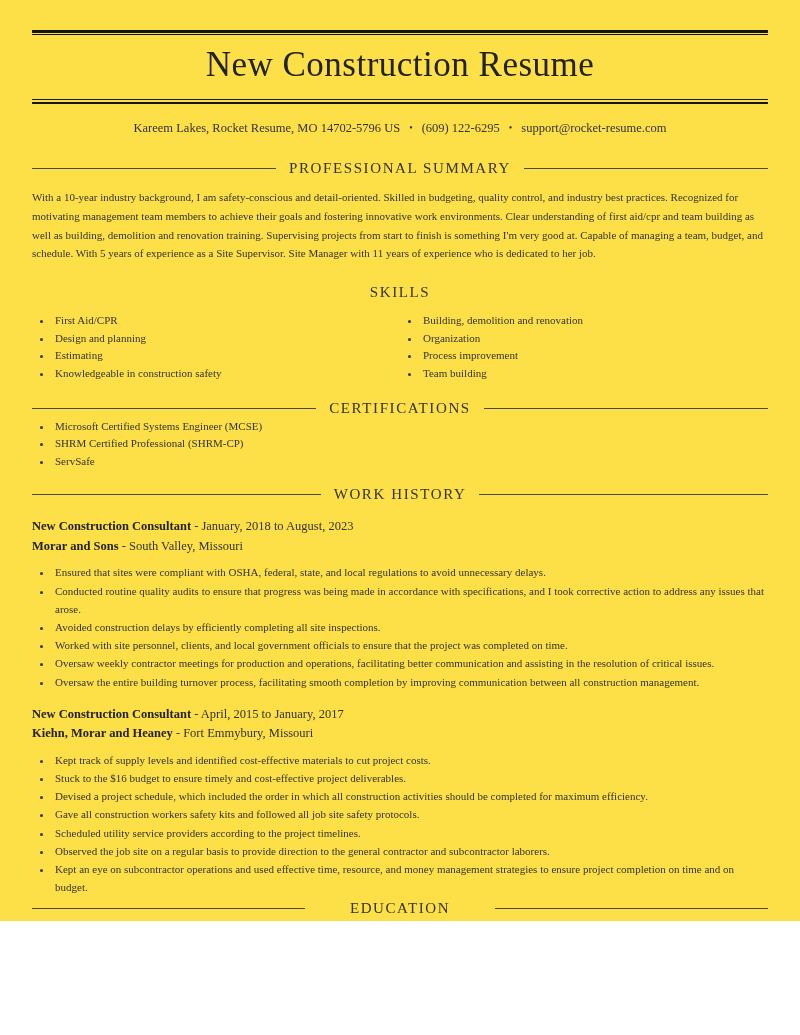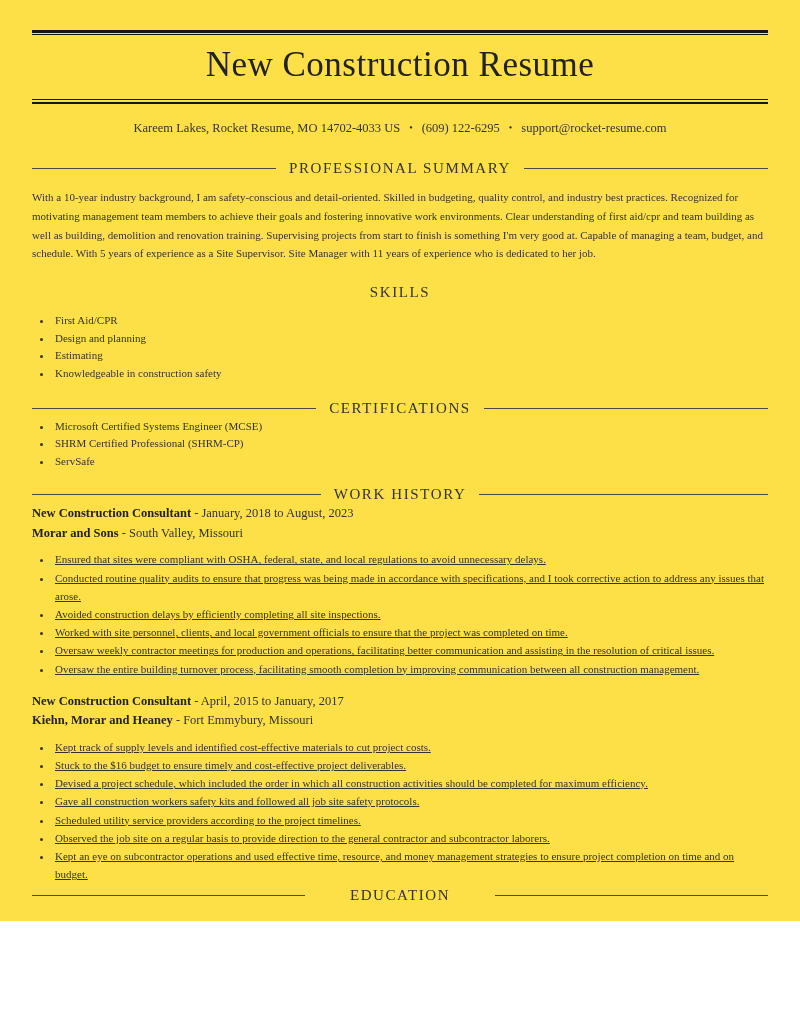--- a/index.html
+++ b/index.html
@@ -67,26 +67,26 @@
   ul.blist { margin: 0; padding: 0 0 0 21px; list-style: disc outside; }
   ul.blist li { padding-left: 2px; }
 
   .skills-cols { display: flex; margin-top: 10px; }
   .skills-cols .col { flex: 1; }
   .skills-cols li { line-height: 17.6px; }
 
   .certs { margin-top: 11px; }
   .certs li { line-height: 17.6px; }
 
-  .job.first { }
+  .job.first { margin-top: 13px; }
   .job.second { margin-top: 14px; }
   .job-line { font-size: 12.5px; line-height: 19.5px; color: #333; }
   .job-line b { color: #222; }
   .job ul.blist { margin-top: 7px; }
-  .job li { line-height: 18.2px; text-decoration: underline; }
+  .job li { line-height: 18.2px; }
 
   .education { margin-top: 18px; }
   .edu-line { font-size: 12.5px; line-height: 17px; color: #333; }
   .edu-line b { color: #222; }
 </style>
 </head>
 <body>
 
 <div class="page">
 
@@ -96,21 +96,21 @@
   </div>
 
   <h1 class="doc-title">New Construction Resume</h1>
 
   <div class="double-rule bottom">
     <div class="rule-thin"></div>
     <div class="rule-thick"></div>
   </div>
 
   <div class="contact">
-    <span>Kareem Lakes, Rocket Resume, MO 14702-4033 US</span><span class="sep">•</span><span>(609) 122-6295</span><span class="sep">•</span><span>support@rocket-resume.com</span>
+    <span>Kareem Lakes, Rocket Resume, MO 14702-5796 US</span><span class="sep">•</span><span>(609) 122-6295</span><span class="sep">•</span><span>support@rocket-resume.com</span>
   </div>
 
   <div class="divider d-summary">
     <span class="line"></span>
     <span class="label">PROFESSIONAL SUMMARY</span>
     <span class="line"></span>
   </div>
   <p class="summary body-text">With a 10-year industry background, I am safety-conscious and detail-oriented. Skilled in budgeting, quality control, and industry best practices. Recognized for motivating management team members to achieve their goals and fostering innovative work environments. Clear understanding of first aid/cpr and team building as well as building, demolition and renovation training. Supervising projects from start to finish is something I'm very good at. Capable of managing a team, budget, and schedule. With 5 years of experience as a Site Supervisor. Site Manager with 11 years of experience who is dedicated to her job.</p>
 
   <div class="divider d-skills">
@@ -118,20 +118,28 @@
     <span class="label">SKILLS</span>
     <span class="line"></span>
   </div>
   <div class="skills-cols body-text">
     <div class="col">
       <ul class="blist">
         <li>First Aid/CPR</li>
         <li>Design and planning</li>
         <li>Estimating</li>
         <li>Knowledgeable in construction safety</li>
+      </ul>
+    </div>
+    <div class="col">
+      <ul class="blist">
+        <li>Building, demolition and renovation</li>
+        <li>Organization</li>
+        <li>Process improvement</li>
+        <li>Team building</li>
       </ul>
     </div>
   </div>
 
   <div class="divider d-certs">
     <span class="line"></span>
     <span class="label">CERTIFICATIONS</span>
     <span class="line"></span>
   </div>
   <ul class="blist certs body-text">

